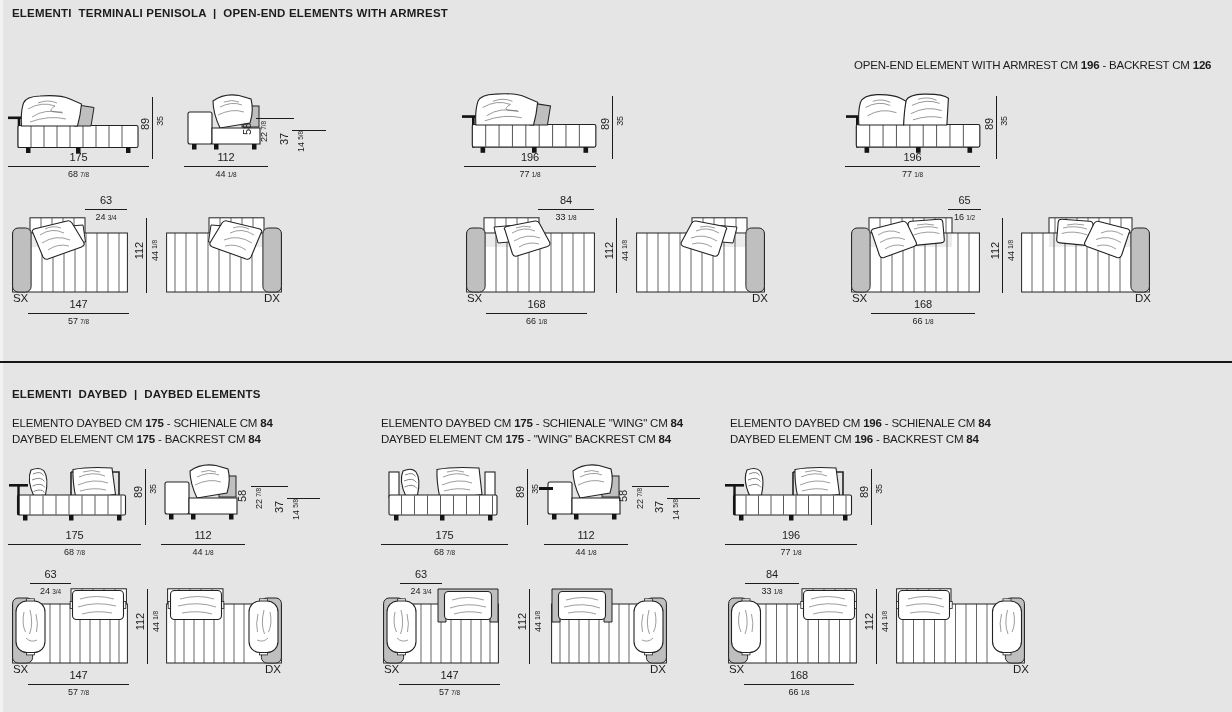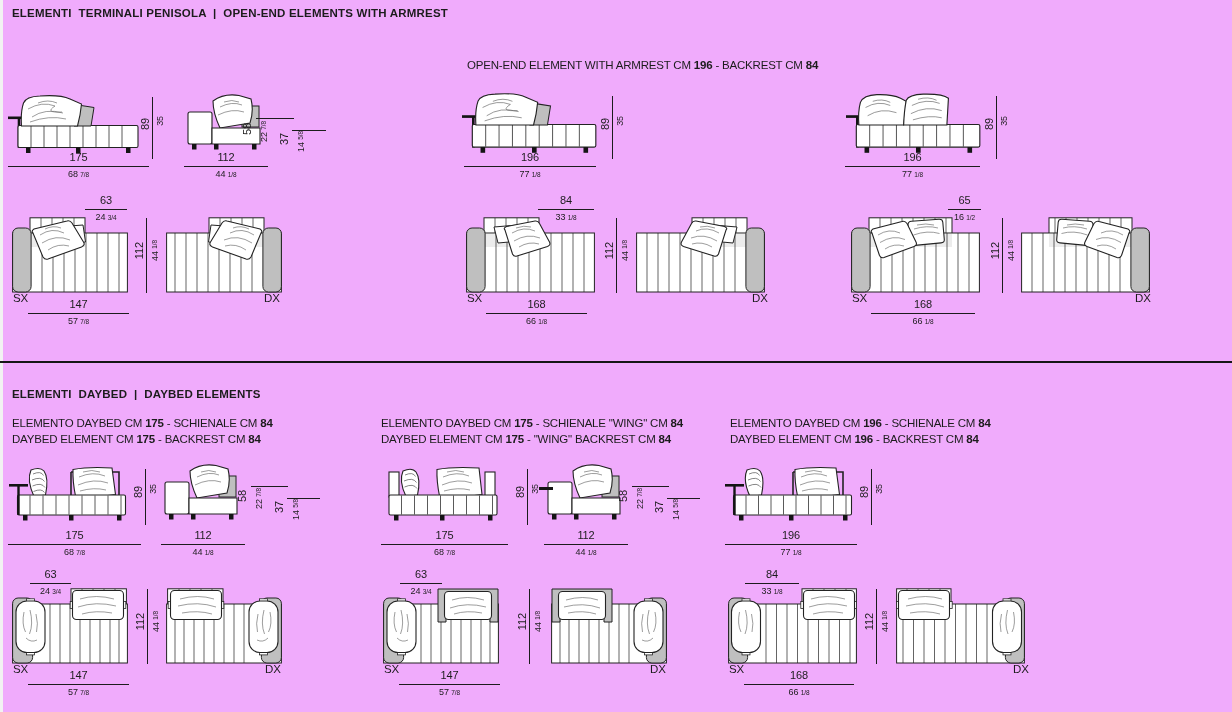--- a/index.html
+++ b/index.html
@@ -1,16 +1,16 @@
 <!DOCTYPE html>
 <html><head>
 <meta charset="utf-8">
 <style>
   html,body{margin:0;padding:0;background:#fff}
-  .page{position:relative;width:1232px;height:712px;background:#f0abfc;overflow:hidden;
+  .page{position:relative;width:1232px;height:712px;background:#e5e5e5;overflow:hidden;
         font-family:"Liberation Sans",sans-serif;color:#1c1c1c;letter-spacing:-.1px}
   .edge{position:absolute;left:0;top:0;width:3px;height:712px;background:#f2f2f2}
   .sectitle{position:absolute;font-size:11.5px;font-weight:700;letter-spacing:.2px;white-space:pre}
   .colhead{position:absolute;font-size:11.5px;line-height:13px;white-space:pre;letter-spacing:-.2px}
   .colhead b{font-weight:700}
   .divider{position:absolute;left:0;width:1232px;height:0;border-top:2px solid #161616}
   .dimh{position:absolute;text-align:center;line-height:1}
   .dimh .cm{font-size:11px;padding-bottom:3px}
   .dimh .ln{height:0;border-top:1px solid #1c1c1c}
   .dimh .in{font-size:9px;padding-top:3px}
@@ -233,21 +233,20 @@
       <use href="#p-pen-1"></use>
     </svg>
   <div class="sxdx" style="left:13px;top:292px">SX</div>
   <div class="sxdx" style="left:264px;top:292px">DX</div>
   <div class="dimh" style="left:28px;top:299px;width:101px">
     <div class="cm">147</div>
     <div class="ln"></div>
     <div class="in">57 <span class="frac">7/8</span></div>
   </div>
 
-  <div class="colhead" style="left:467px;top:59px">OPEN-END ELEMENT WITH ARMREST CM <b>196</b> - BACKREST CM <b>84</b></div>
   <svg class="draw" style="left:462px;top:92px" width="140" height="66">
       <use href="#f-pen"></use>
     </svg>
   <div class="vtxt" style="left:600px;top:118px">89</div>
   <div class="vline" style="left:612px;top:96px;height:63px"></div>
   <div class="vtxt sm" style="left:616px;top:116px">35</div>
   <div class="dimh" style="left:464px;top:152px;width:132px">
     <div class="cm">196</div>
     <div class="ln"></div>
     <div class="in">77 <span class="frac">1/8</span></div>
@@ -267,20 +266,21 @@
       <use href="#p-pen-2"></use>
     </svg>
   <div class="sxdx" style="left:467px;top:292px">SX</div>
   <div class="sxdx" style="left:752px;top:292px">DX</div>
   <div class="dimh" style="left:486px;top:299px;width:101px">
     <div class="cm">168</div>
     <div class="ln"></div>
     <div class="in">66 <span class="frac">1/8</span></div>
   </div>
 
+  <div class="colhead" style="left:854px;top:59px">OPEN-END ELEMENT WITH ARMREST CM <b>196</b> - BACKREST CM <b>126</b></div>
   <svg class="draw" style="left:846px;top:92px" width="140" height="66">
       <use href="#f-pen-w"></use>
     </svg>
   <div class="vtxt" style="left:984px;top:118px">89</div>
   <div class="vline" style="left:996px;top:96px;height:63px"></div>
   <div class="vtxt sm" style="left:1000px;top:116px">35</div>
   <div class="dimh" style="left:845px;top:152px;width:135px">
     <div class="cm">196</div>
     <div class="ln"></div>
     <div class="in">77 <span class="frac">1/8</span></div>

